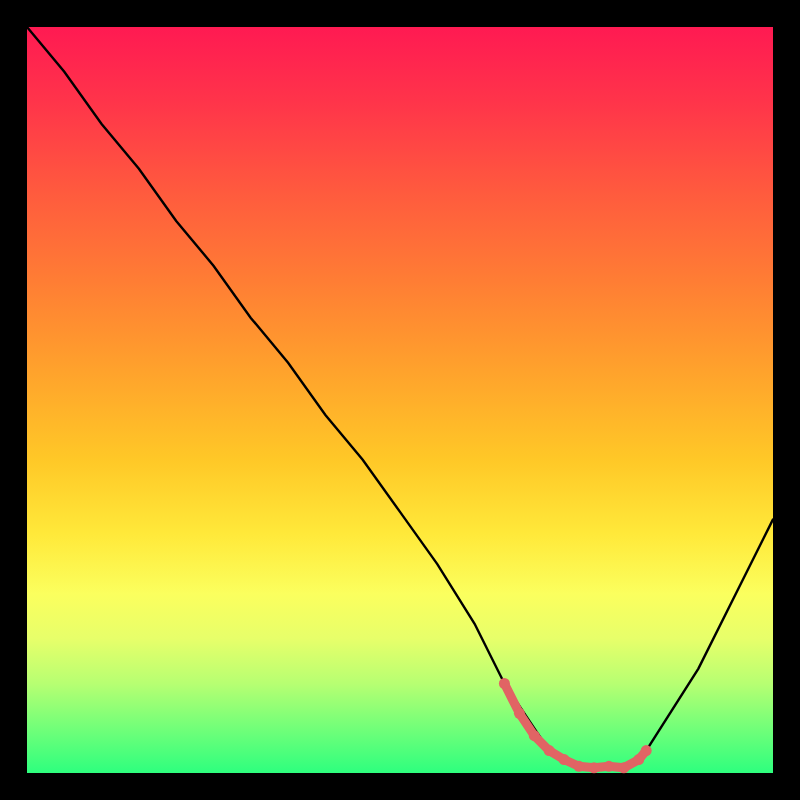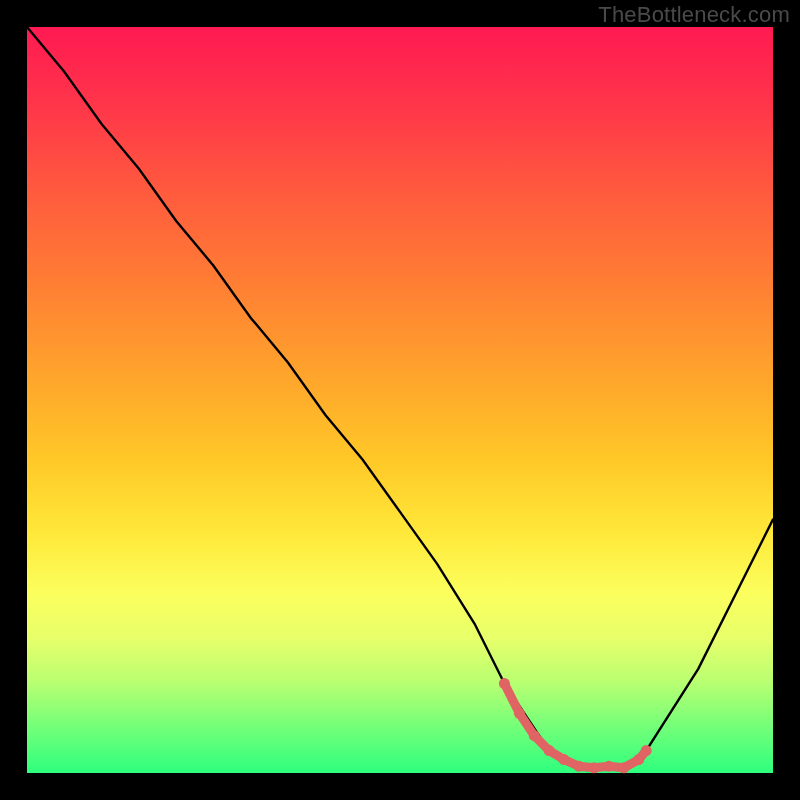--- a/index.html
+++ b/index.html
@@ -57,21 +57,20 @@
     width: 746px;
     height: 746px;
     overflow: visible;
   }
 </style>
 </head>
 <body>
 
 <div class="frame">
 
-  <div class="watermark">TheBottleneck.com</div>
 
   <div class="plot-area">
     <svg class="curve" viewBox="0 0 746 746">
       <path fill="none" stroke="#000" stroke-width="2.4" stroke-linecap="round" d="M0.0 0.0 L37.3 44.8 L74.6 97.0 L111.9 141.7 L149.2 194.0 L186.5 238.7 L223.8 290.9 L261.1 335.7 L298.4 387.9 L335.7 432.7 L373.0 484.9 L410.3 537.1 L447.6 596.8 L477.4 656.5 L522.2 723.6 L559.5 740.8 L596.8 740.8 L619.2 723.6 L671.4 641.6 L708.7 567.0 L746.0 492.4"></path>
       <g>
           <path d="M477.4 656.5 L492.4 686.3 L507.3 708.7 L522.2 723.6 L537.1 732.6 L552.0 739.3 L567.0 740.8 L581.9 739.3 L596.8 740.8 L611.7 732.6 L619.2 723.6" fill="none" stroke="#e16464" stroke-width="9" stroke-linecap="round"></path>
           <circle cx="477.4" cy="656.5" r="5.5" fill="#e16464"></circle>
           <circle cx="492.4" cy="686.3" r="5.5" fill="#e16464"></circle>
           <circle cx="507.3" cy="708.7" r="5.5" fill="#e16464"></circle>
           <circle cx="522.2" cy="723.6" r="5.5" fill="#e16464"></circle>

